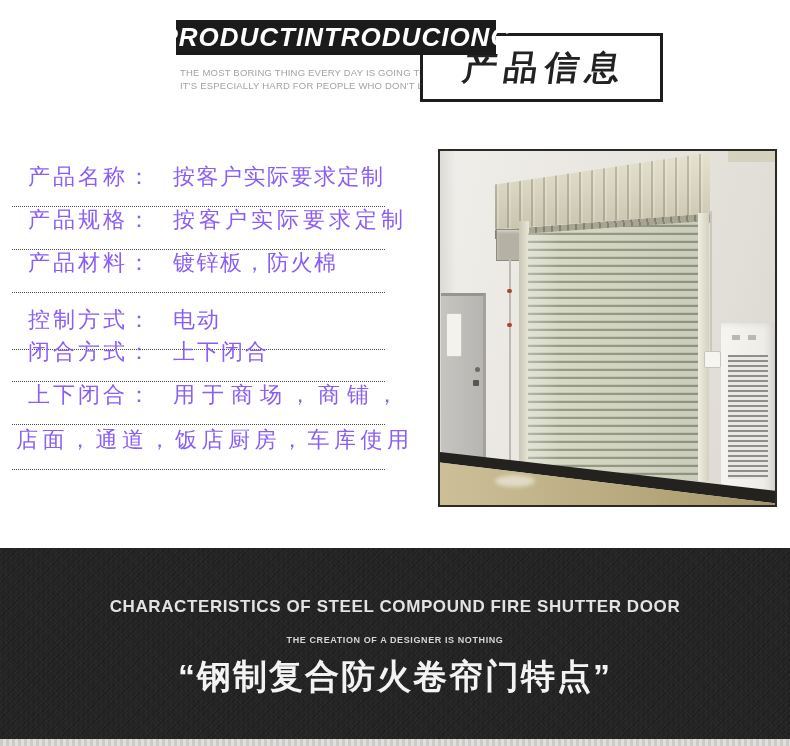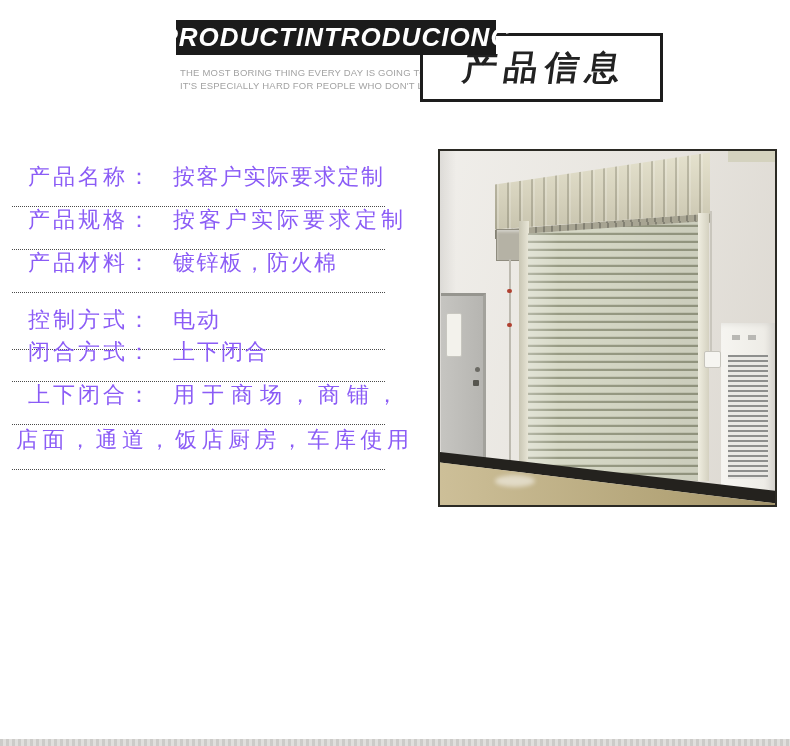--- a/index.html
+++ b/index.html
@@ -194,15 +194,20 @@
     <div class="ph-switch"></div>
     <div class="ph-vent-panel"></div>
     <div class="ph-vent-louvers"></div>
     <div class="ph-vent-label" style="left:292px;"></div>
     <div class="ph-vent-label" style="left:308px;"></div>
     <div class="ph-skirting"></div>
     <div class="ph-floor"></div>
     <div class="ph-floor-glint"></div>
   </div>
 
+  <div class="footer-banner">
+    <div class="l1">CHARACTERISTICS OF STEEL COMPOUND FIRE SHUTTER DOOR</div>
+    <div class="l2">THE CREATION OF A DESIGNER IS NOTHING</div>
+    <div class="l3">“钢制复合防火卷帘门特点”</div>
+  </div>
   <div class="bottom-strip"></div>
 
 </div>
 
 </body></html>

